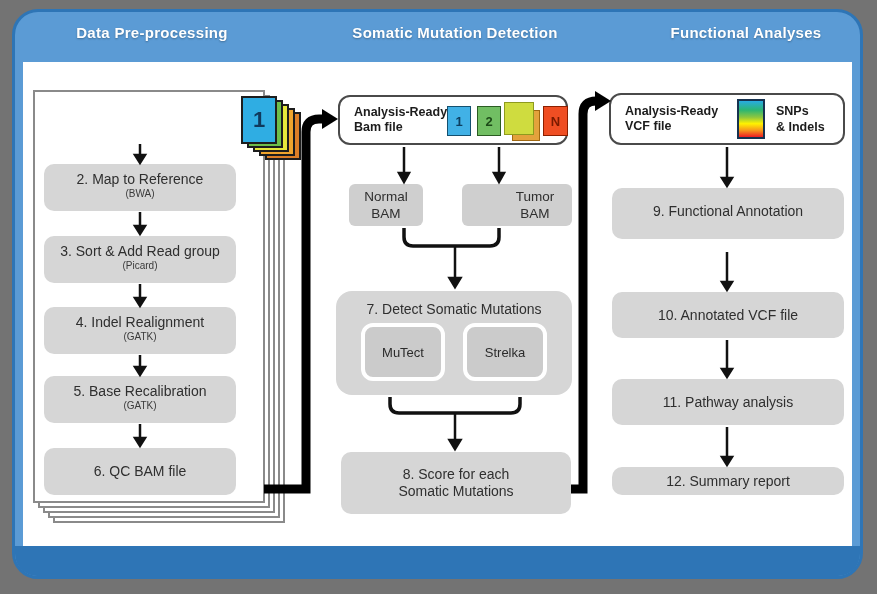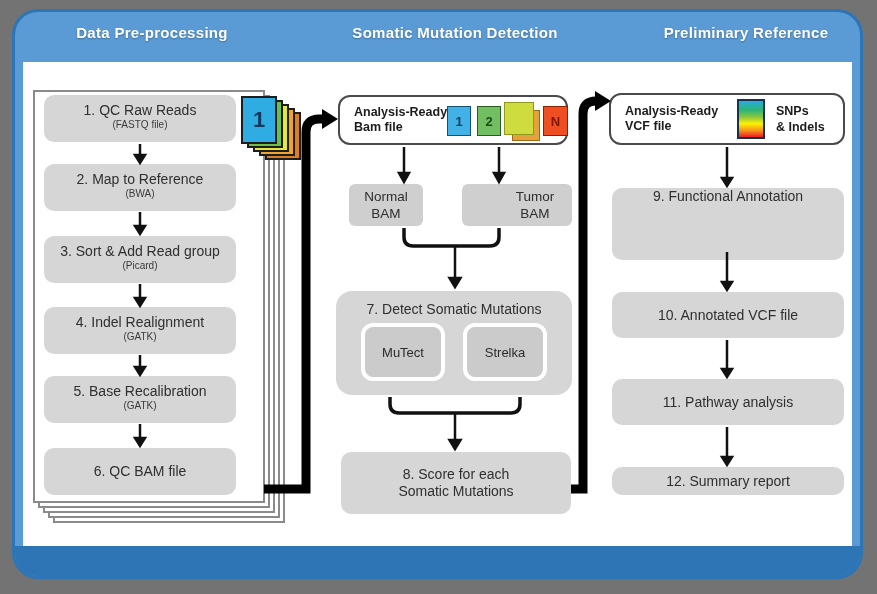--- a/index.html
+++ b/index.html
@@ -91,38 +91,34 @@
 
 <div id="canvas">
 
   <div class="panel">
     <div class="panel-inner"></div>
     <div class="panel-footer"></div>
   </div>
 
   <div class="col-header" id="hdr-pre">Data Pre-processing</div>
   <div class="col-header" id="hdr-som">Somatic Mutation Detection</div>
-  <div class="col-header" id="hdr-ana">Preliminary Reference</div>
+  <div class="col-header" id="hdr-ana">Functional Analyses</div>
 
   <div class="page" style="left:53px;top:110px;"></div>
   <div class="page" style="left:48px;top:105px;"></div>
   <div class="page" style="left:43px;top:100px;"></div>
   <div class="page" style="left:38px;top:95px;"></div>
   <div class="page" style="left:33px;top:90px;"></div>
 
   <div class="card card-dorange" style="left:265px;top:112px;width:36px;height:48px;"></div>
   <div class="card card-orange" style="left:259px;top:108px;width:36px;height:48px;"></div>
   <div class="card card-yellow" style="left:253px;top:104px;width:36px;height:48px;"></div>
   <div class="card card-green" style="left:247px;top:100px;width:36px;height:48px;"></div>
   <div class="card card-blue" style="left:241px;top:96px;width:36px;height:48px;">1</div>
 
-  <div class="gbox step" style="top:95px;">
-    <div class="t">1. QC Raw Reads</div>
-    <div class="s">(FASTQ file)</div>
-  </div>
   <div class="gbox step" style="top:164px;">
     <div class="t">2. Map to Reference</div>
     <div class="s">(BWA)</div>
   </div>
   <div class="gbox step" style="top:236px;">
     <div class="t">3. Sort &amp; Add Read group</div>
     <div class="s">(Picard)</div>
   </div>
   <div class="gbox step" style="top:307px;">
     <div class="t">4. Indel Realignment</div>
@@ -173,21 +169,21 @@
       <div>Analysis-Ready</div>
       <div>VCF file</div>
     </div>
   </div>
   <div class="rainbow" style="left:737px;top:99px;width:28px;height:40px;"></div>
   <div class="legend-txt" style="left:776px;top:103px;">
     <div>SNPs</div>
     <div>&amp; Indels</div>
   </div>
 
-  <div class="gbox" style="left:612px;top:188px;width:232px;height:72px;padding-top:0;">
+  <div class="gbox" style="left:612px;top:188px;width:232px;height:51px;padding-top:15px;">
     <div class="t">9. Functional Annotation</div>
   </div>
   <div class="gbox one-line" style="left:612px;top:292px;width:232px;height:46px;display:flex;align-items:center;justify-content:center;">
     <div class="t">10. Annotated VCF file</div>
   </div>
   <div class="gbox one-line" style="left:612px;top:379px;width:232px;height:46px;display:flex;align-items:center;justify-content:center;">
     <div class="t">11. Pathway analysis</div>
   </div>
   <div class="gbox one-line" style="left:612px;top:467px;width:232px;height:28px;display:flex;align-items:center;justify-content:center;">
     <div class="t">12. Summary report</div>

